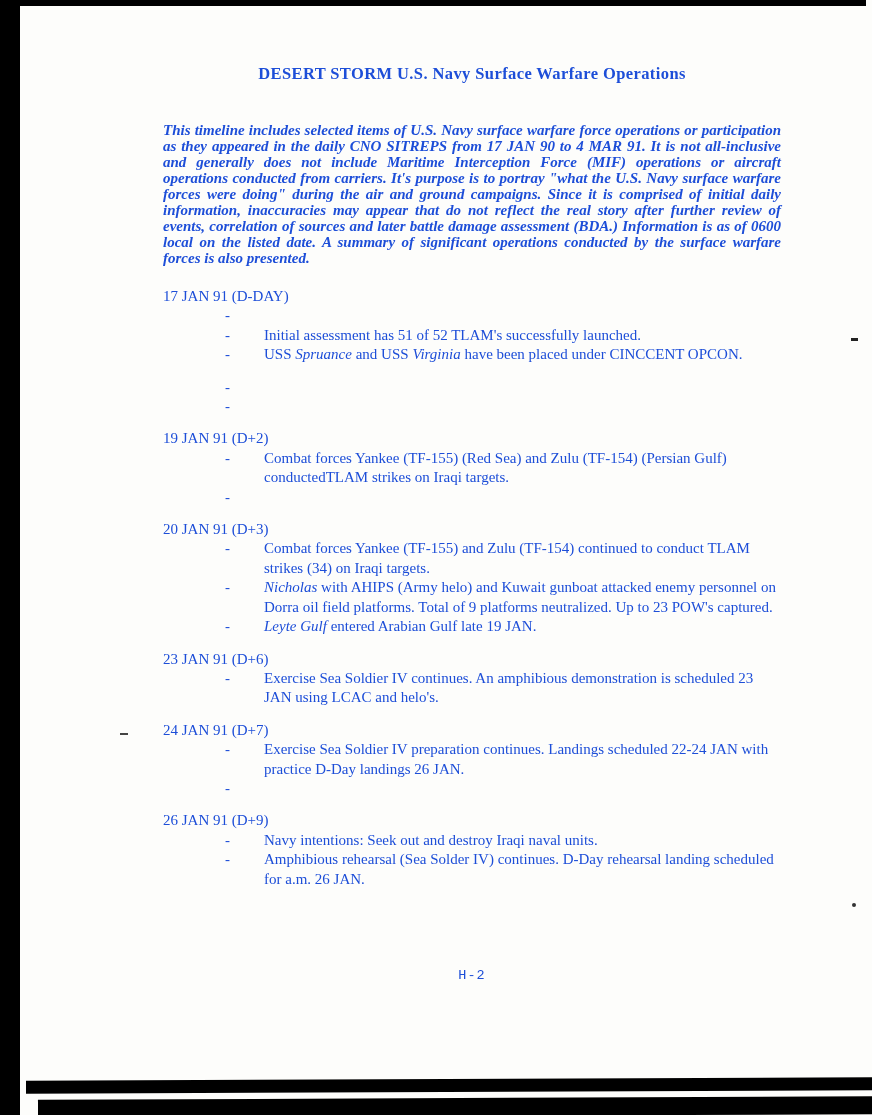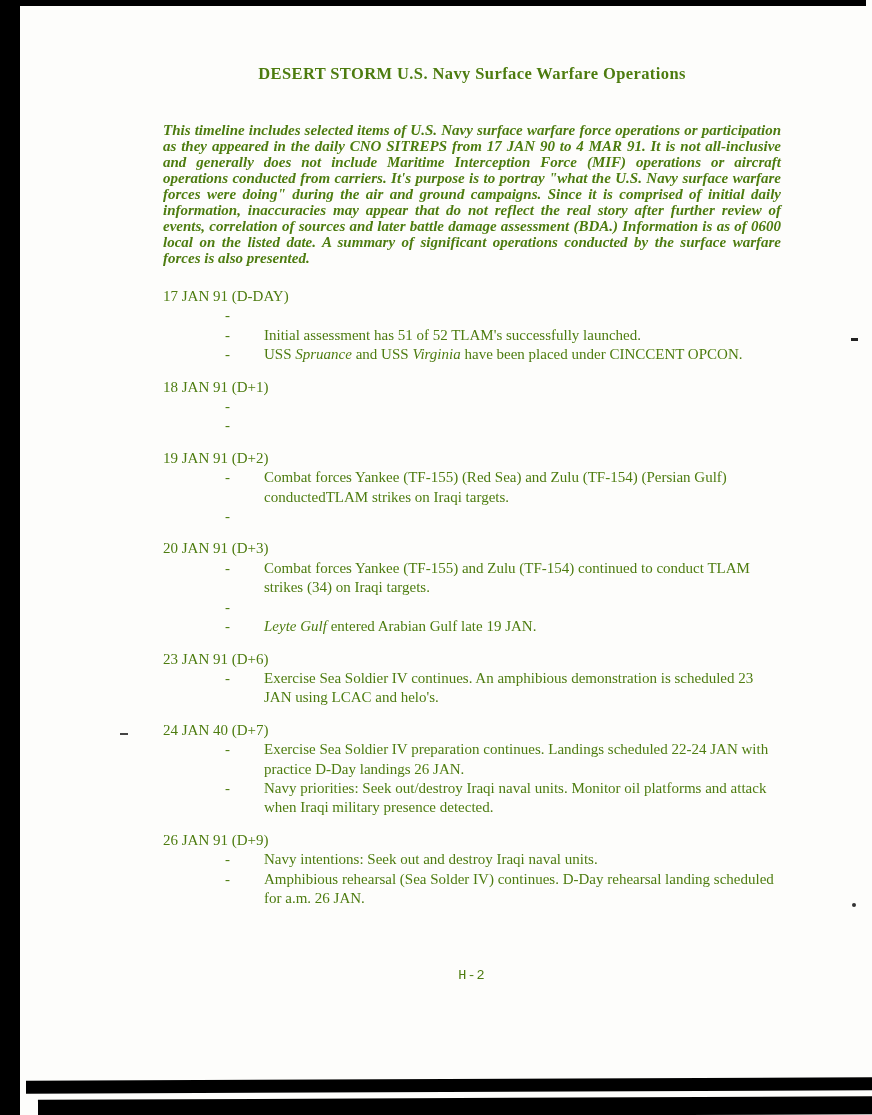--- a/index.html
+++ b/index.html
@@ -2,21 +2,21 @@
 <html><head>
 <meta charset="utf-8">
 <style>
   html,body { margin:0; padding:0; background:#888; }
   .page {
     position:relative;
     width:872px; height:1115px;
     margin:0 auto;
     background:#fdfdfb;
     font-family:"Liberation Serif", serif;
-    color:#4d7c0f;
+    color:#1d4ed8;
     overflow:hidden;
   }
   
   .edge-left   { position:absolute; left:0; top:0; width:20px; height:1115px; background:#000; }
   .edge-top    { position:absolute; left:18px; right:6px; top:0; height:6px; background:#000; }
   .bar-bottom-1{ position:absolute; left:26px; right:-4px; top:1079px; height:13px; background:#000; transform:rotate(-0.25deg); }
   .bar-bottom-2{ position:absolute; left:38px; right:-4px; top:1098px; height:18px; background:#000; transform:rotate(-0.25deg); }
   .tick-right-1{ position:absolute; right:14px; top:338px; width:7px; height:3px; background:#222; }
   .tick-right-2{ position:absolute; right:16px; top:903px; width:4px; height:4px; background:#333; border-radius:50%; }
   .tick-left-1 { position:absolute; left:120px; top:733px; width:8px; height:2px; background:#444; }
@@ -86,21 +86,20 @@
           <div class="item">
             <span class="dash">-</span>
             <span class="itext"><span>Initial assessment has 51 of 52 TLAM's successfully launched.</span></span>
           </div>
           <div class="item">
             <span class="dash">-</span>
             <span class="itext"><span>USS </span><em>Spruance</em><span> and USS </span><em>Virginia</em><span> have been placed under CINCCENT OPCON.</span></span>
           </div>
         </div>
         <div class="entry">
-          <div class="entry-date">18 JAN 91 (D+1)</div>
           <div class="item">
             <span class="dash">-</span>
           </div>
           <div class="item">
             <span class="dash">-</span>
           </div>
         </div>
         <div class="entry">
           <div class="entry-date">19 JAN 91 (D+2)</div>
           <div class="item">
@@ -112,42 +111,42 @@
           </div>
         </div>
         <div class="entry">
           <div class="entry-date">20 JAN 91 (D+3)</div>
           <div class="item">
             <span class="dash">-</span>
             <span class="itext"><span>Combat forces Yankee (TF-155) and Zulu (TF-154) continued to conduct TLAM strikes (34) on Iraqi targets.</span></span>
           </div>
           <div class="item">
             <span class="dash">-</span>
+            <span class="itext"><em>Nicholas</em><span> with AHIPS (Army helo) and Kuwait gunboat attacked enemy personnel on Dorra oil field platforms.  Total of 9 platforms neutralized. Up to 23 POW's captured.</span></span>
           </div>
           <div class="item">
             <span class="dash">-</span>
             <span class="itext"><em>Leyte Gulf</em><span> entered Arabian Gulf late 19 JAN.</span></span>
           </div>
         </div>
         <div class="entry">
           <div class="entry-date">23 JAN 91 (D+6)</div>
           <div class="item">
             <span class="dash">-</span>
             <span class="itext"><span>Exercise Sea Soldier IV continues.  An amphibious demonstration is scheduled 23 JAN using LCAC and helo's.</span></span>
           </div>
         </div>
         <div class="entry">
-          <div class="entry-date">24 JAN 40 (D+7)</div>
+          <div class="entry-date">24 JAN 91 (D+7)</div>
           <div class="item">
             <span class="dash">-</span>
             <span class="itext"><span>Exercise Sea Soldier IV preparation continues.  Landings scheduled 22-24 JAN with practice D-Day landings 26 JAN.</span></span>
           </div>
           <div class="item">
             <span class="dash">-</span>
-            <span class="itext"><span>Navy priorities:  Seek out/destroy Iraqi naval units.  Monitor oil platforms and attack when Iraqi military presence detected.</span></span>
           </div>
         </div>
         <div class="entry">
           <div class="entry-date">26 JAN 91 (D+9)</div>
           <div class="item">
             <span class="dash">-</span>
             <span class="itext"><span>Navy intentions:  Seek out and destroy Iraqi naval units.</span></span>
           </div>
           <div class="item">
             <span class="dash">-</span>

